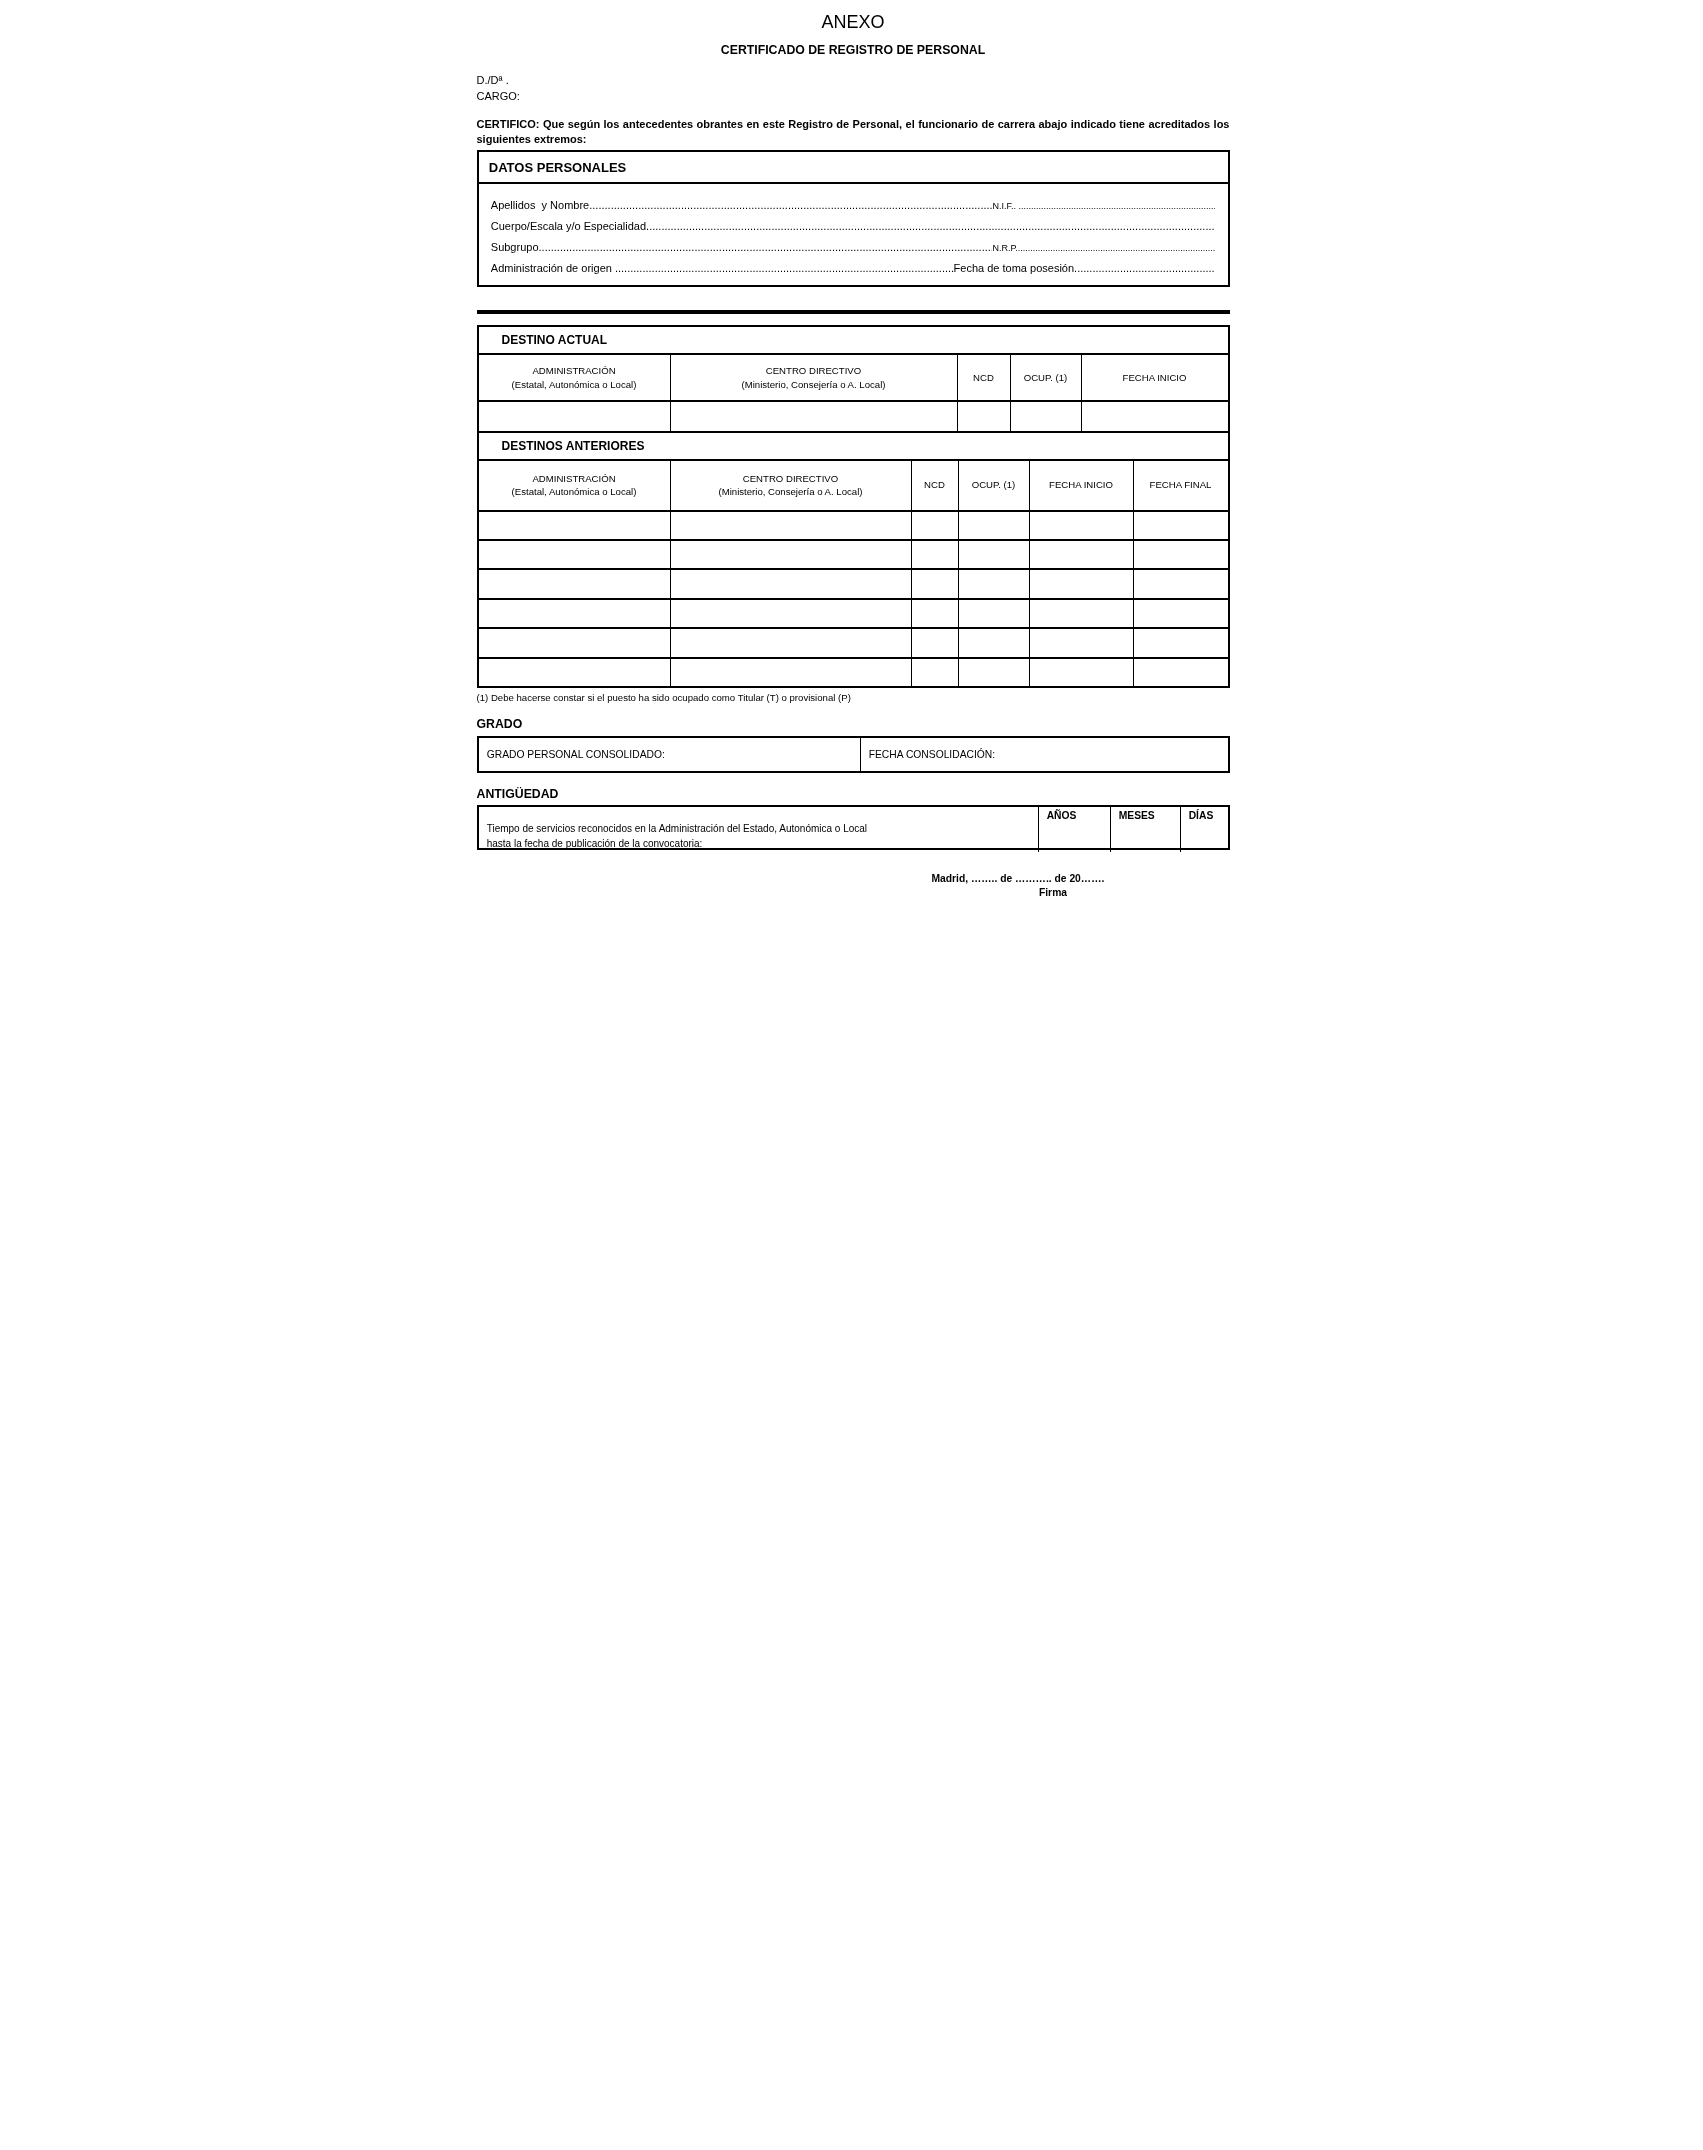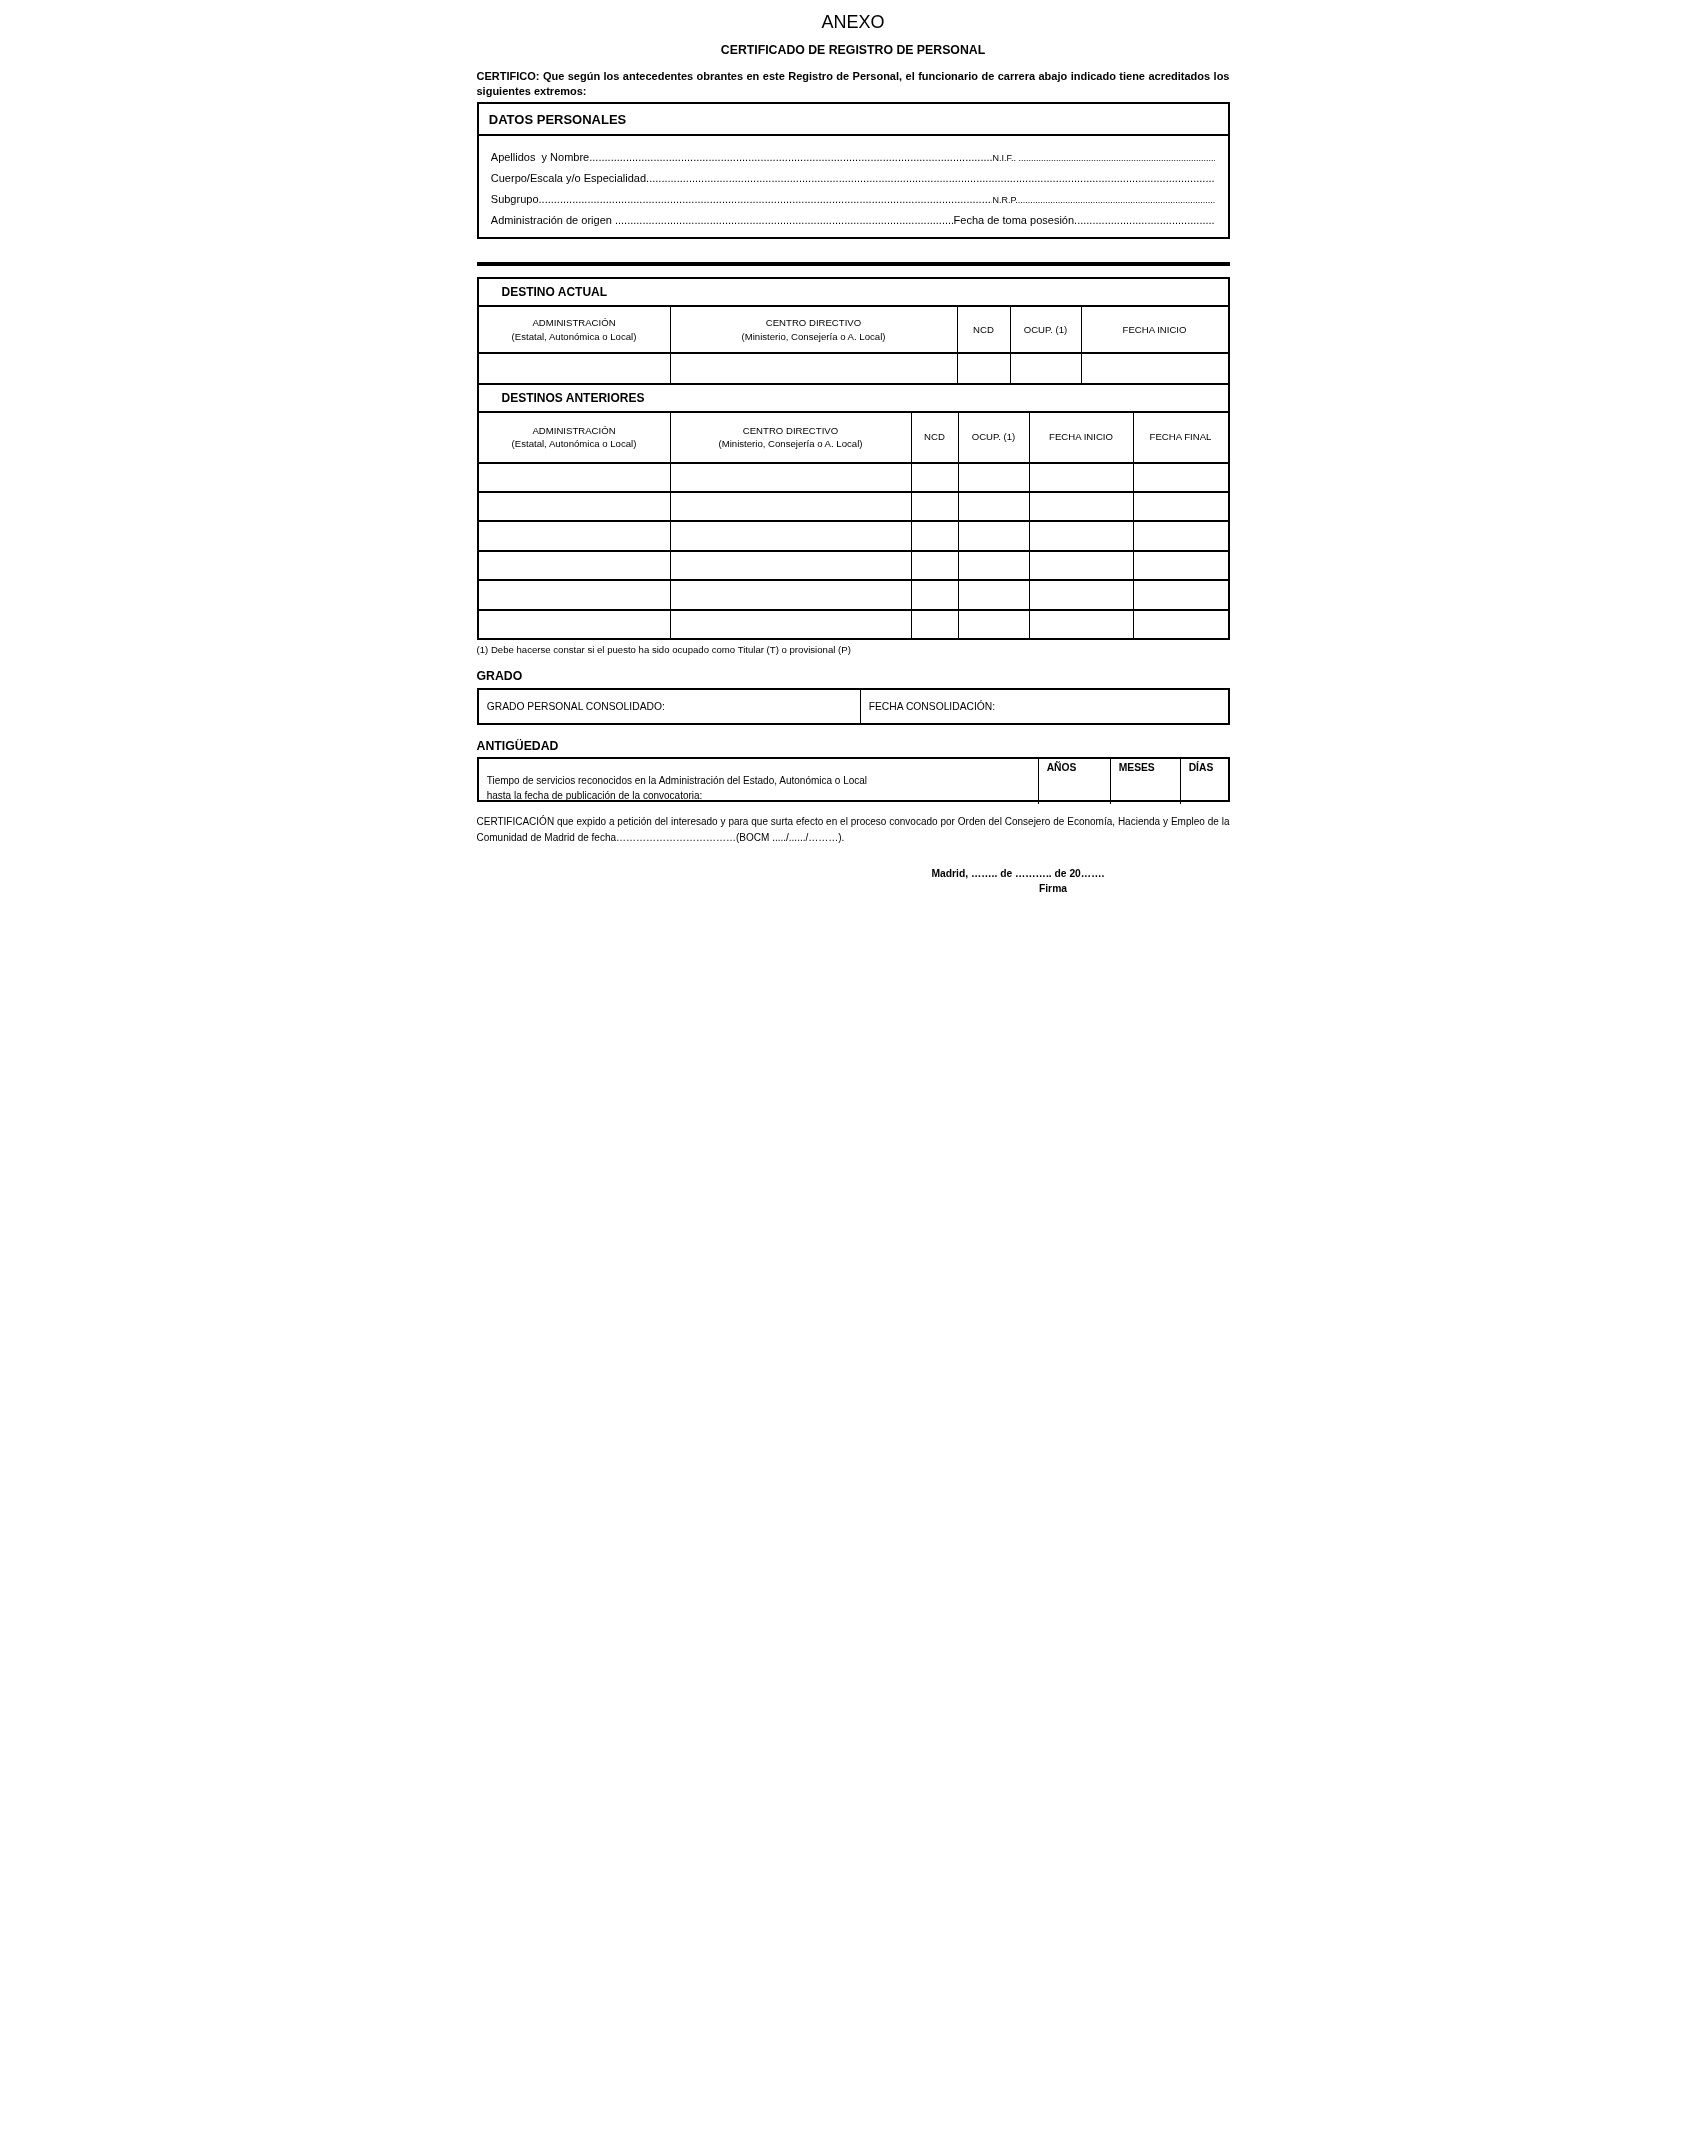--- a/index.html
+++ b/index.html
@@ -68,20 +68,24 @@
   .firma-line { margin-top: 3.4px; padding-left: 44px; text-align: center; width: 199px; box-sizing: border-box; }
 </style>
 </head>
 <body>
 
 <div class="page">
 
   <div class="doc-title">ANEXO</div>
   <div class="doc-subtitle">CERTIFICADO DE REGISTRO DE PERSONAL</div>
 
+  <div class="id-lines">
+    <div>D./Dª .</div>
+    <div>CARGO:</div>
+  </div>
 
   <div class="certify-par">CERTIFICO: Que según los antecedentes obrantes en este Registro de Personal, el funcionario de carrera abajo indicado tiene acreditados los siguientes extremos:</div>
 
   <div class="fbox">
     <div class="fbox-header">DATOS PERSONALES</div>
     <div class="dp-body">
       <div class="dp-row">
         <span>Apellidos  y Nombre</span><span class="leader fx-a">........................................................................................................................................................................................................</span><span class="small-mid">N.I.F.. </span><span class="leader fx-1 small-mid">........................................................................................................................................................................................................</span>
       </div>
       <div class="dp-row">
@@ -217,21 +221,20 @@
   <div class="antig-box">
     <div class="antig-desc">
       <div>Tiempo de servicios reconocidos en la Administración del Estado, Autonómica o Local</div>
       <div>hasta la fecha de publicación de la convocatoria:</div>
     </div>
     <div class="antig-col">AÑOS</div>
     <div class="antig-col">MESES</div>
     <div class="antig-col">DÍAS</div>
   </div>
 
-  <div class="cert-par">CERTIFICACIÓN que expido a petición del interesado y para que surta efecto en el proceso convocado por Orden del Consejero de Economía, Hacienda y Empleo de la Comunidad de Madrid de fecha………………………………(BOCM ...../....../………).</div>
 
   <div class="sign-block">
     <div>Madrid, …….. de ……….. de 20…….</div>
     <div class="firma-line">Firma</div>
   </div>
 
 </div>
 
 
 </body></html>

